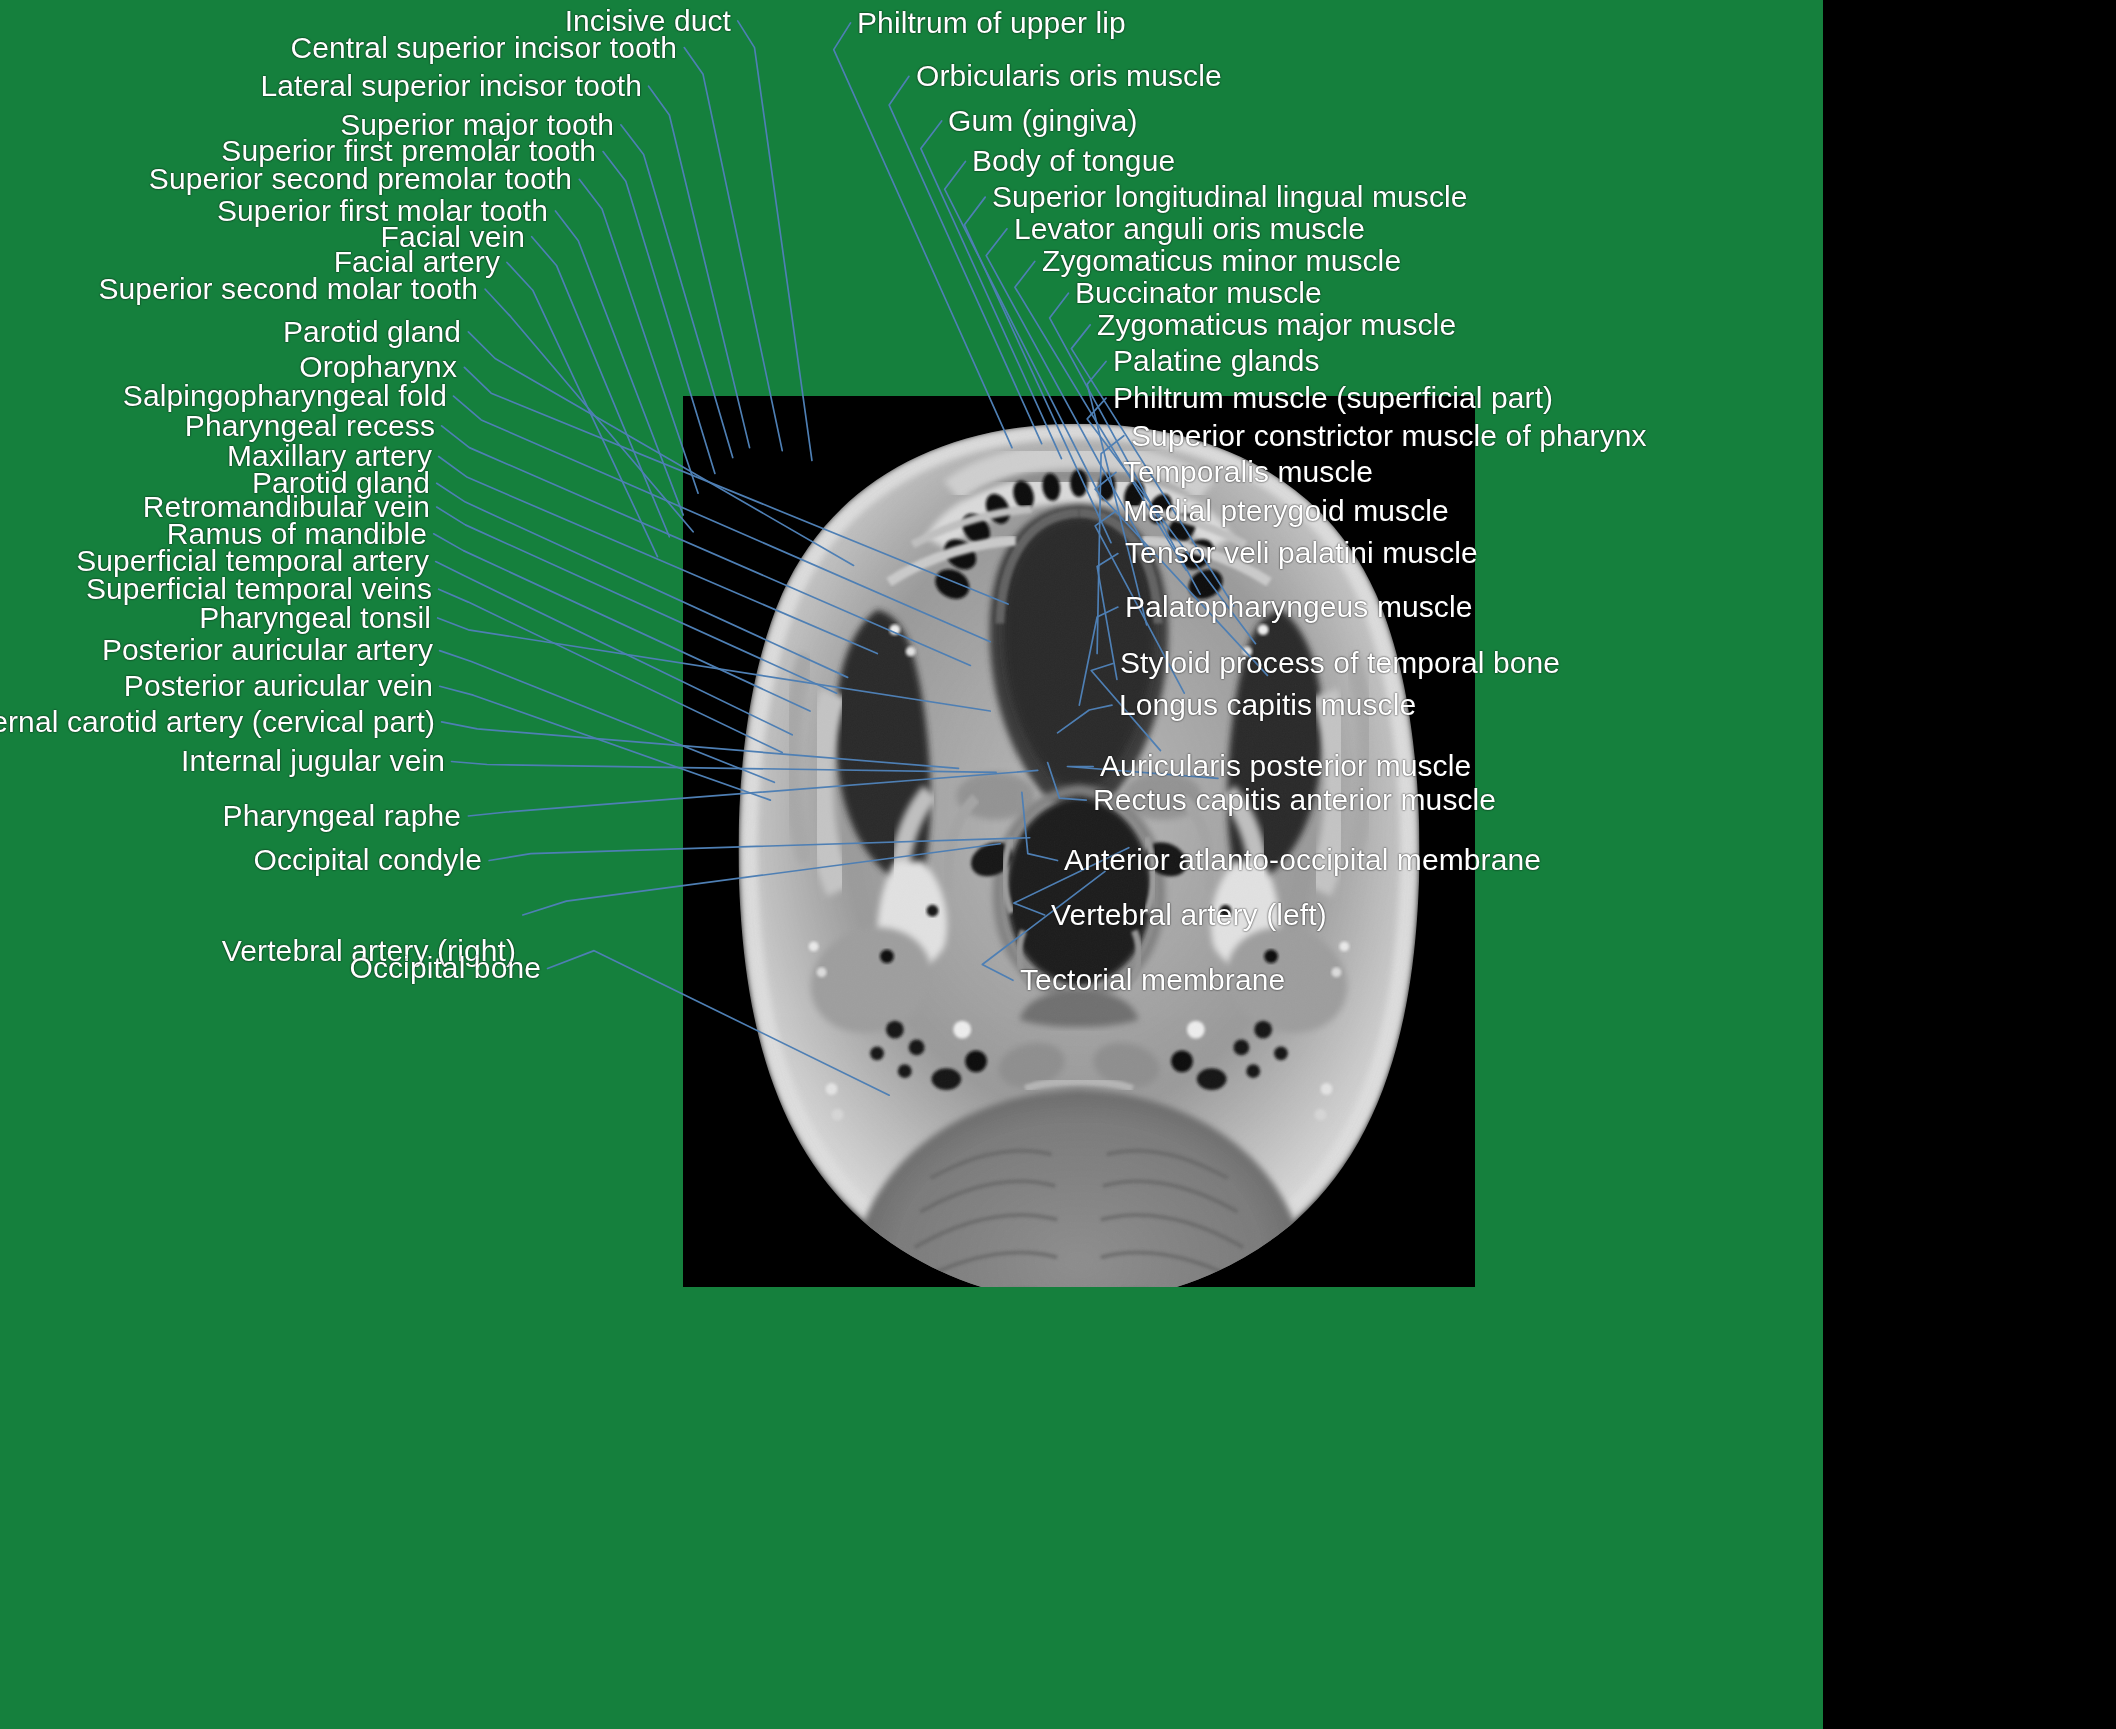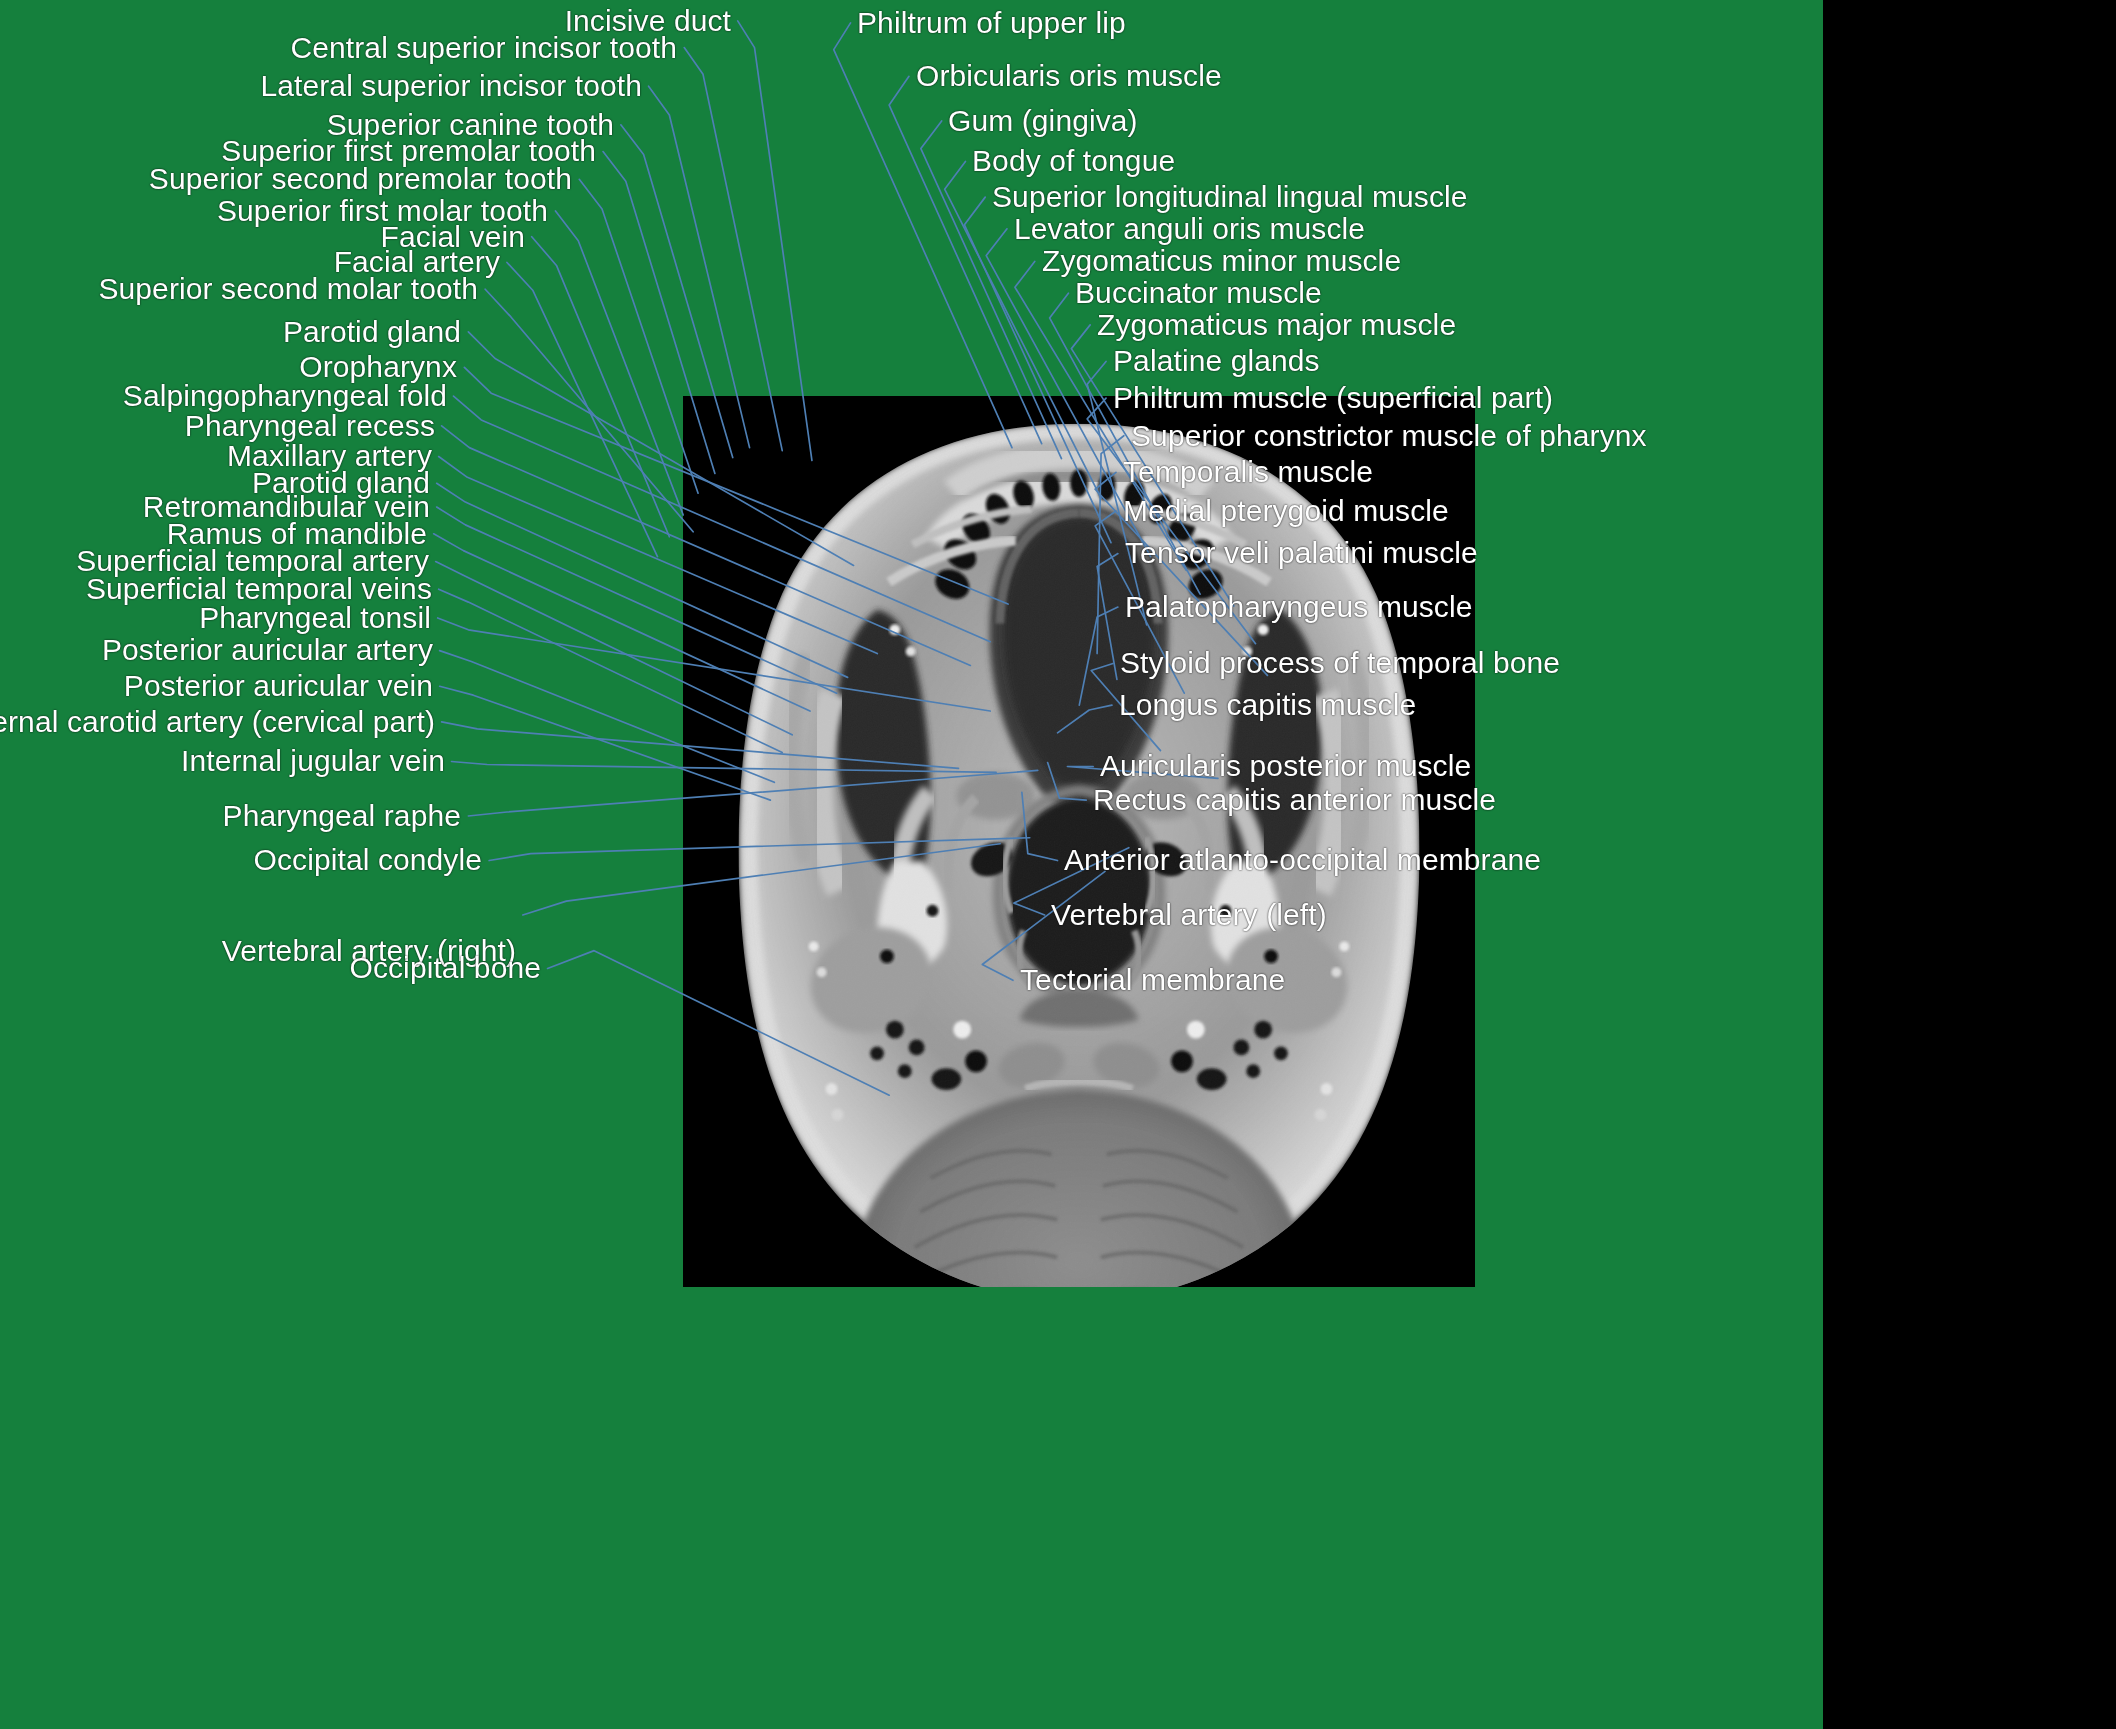--- a/index.html
+++ b/index.html
@@ -327,21 +327,21 @@
         <polyline points="1068,869 1038,862 1032,800"></polyline>
         <polyline points="1055,924 1024,912 1140,856"></polyline>
         <polyline points="1023,990 992,974 1116,880"></polyline>
       </g>
   </svg>
 
   <div id="labels-left">
       <div class="lbl r" style="left: 731px; top: 21px;">Incisive duct</div>
       <div class="lbl r" style="left: 677px; top: 48px;">Central superior incisor tooth</div>
       <div class="lbl r" style="left: 642px; top: 86px;">Lateral superior incisor tooth</div>
-      <div class="lbl r" style="left: 614px; top: 125px;">Superior canine tooth</div>
+      <div class="lbl r" style="left: 614px; top: 125px;">Superior major tooth</div>
       <div class="lbl r" style="left: 596px; top: 151px;">Superior first premolar tooth</div>
       <div class="lbl r" style="left: 572px; top: 179px;">Superior second premolar tooth</div>
       <div class="lbl r" style="left: 548px; top: 211px;">Superior first molar tooth</div>
       <div class="lbl r" style="left: 525px; top: 237px;">Facial vein</div>
       <div class="lbl r" style="left: 500px; top: 262px;">Facial artery</div>
       <div class="lbl r" style="left: 478px; top: 289px;">Superior second molar tooth</div>
       <div class="lbl r" style="left: 461px; top: 332px;">Parotid gland</div>
       <div class="lbl r" style="left: 457px; top: 367px;">Oropharynx</div>
       <div class="lbl r" style="left: 447px; top: 396px;">Salpingopharyngeal fold</div>
       <div class="lbl r" style="left: 435px; top: 426px;">Pharyngeal recess</div>

